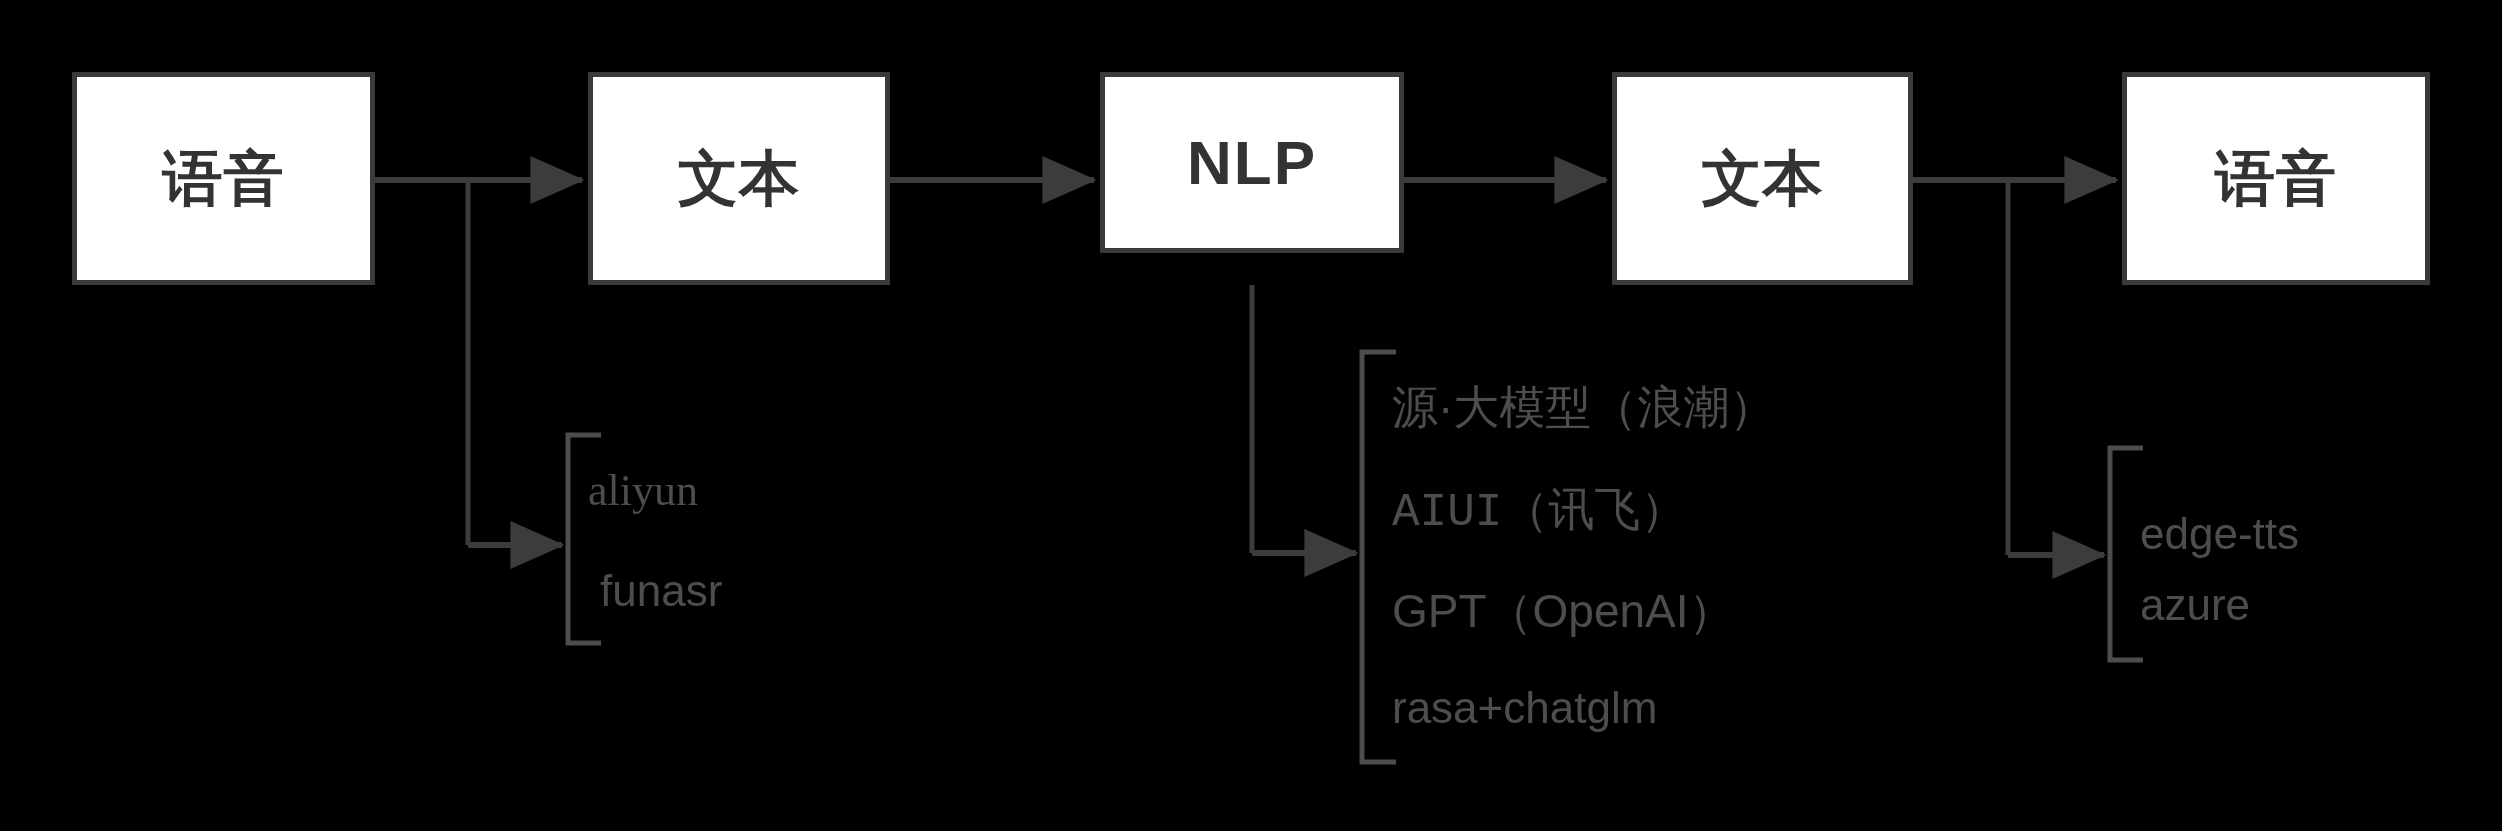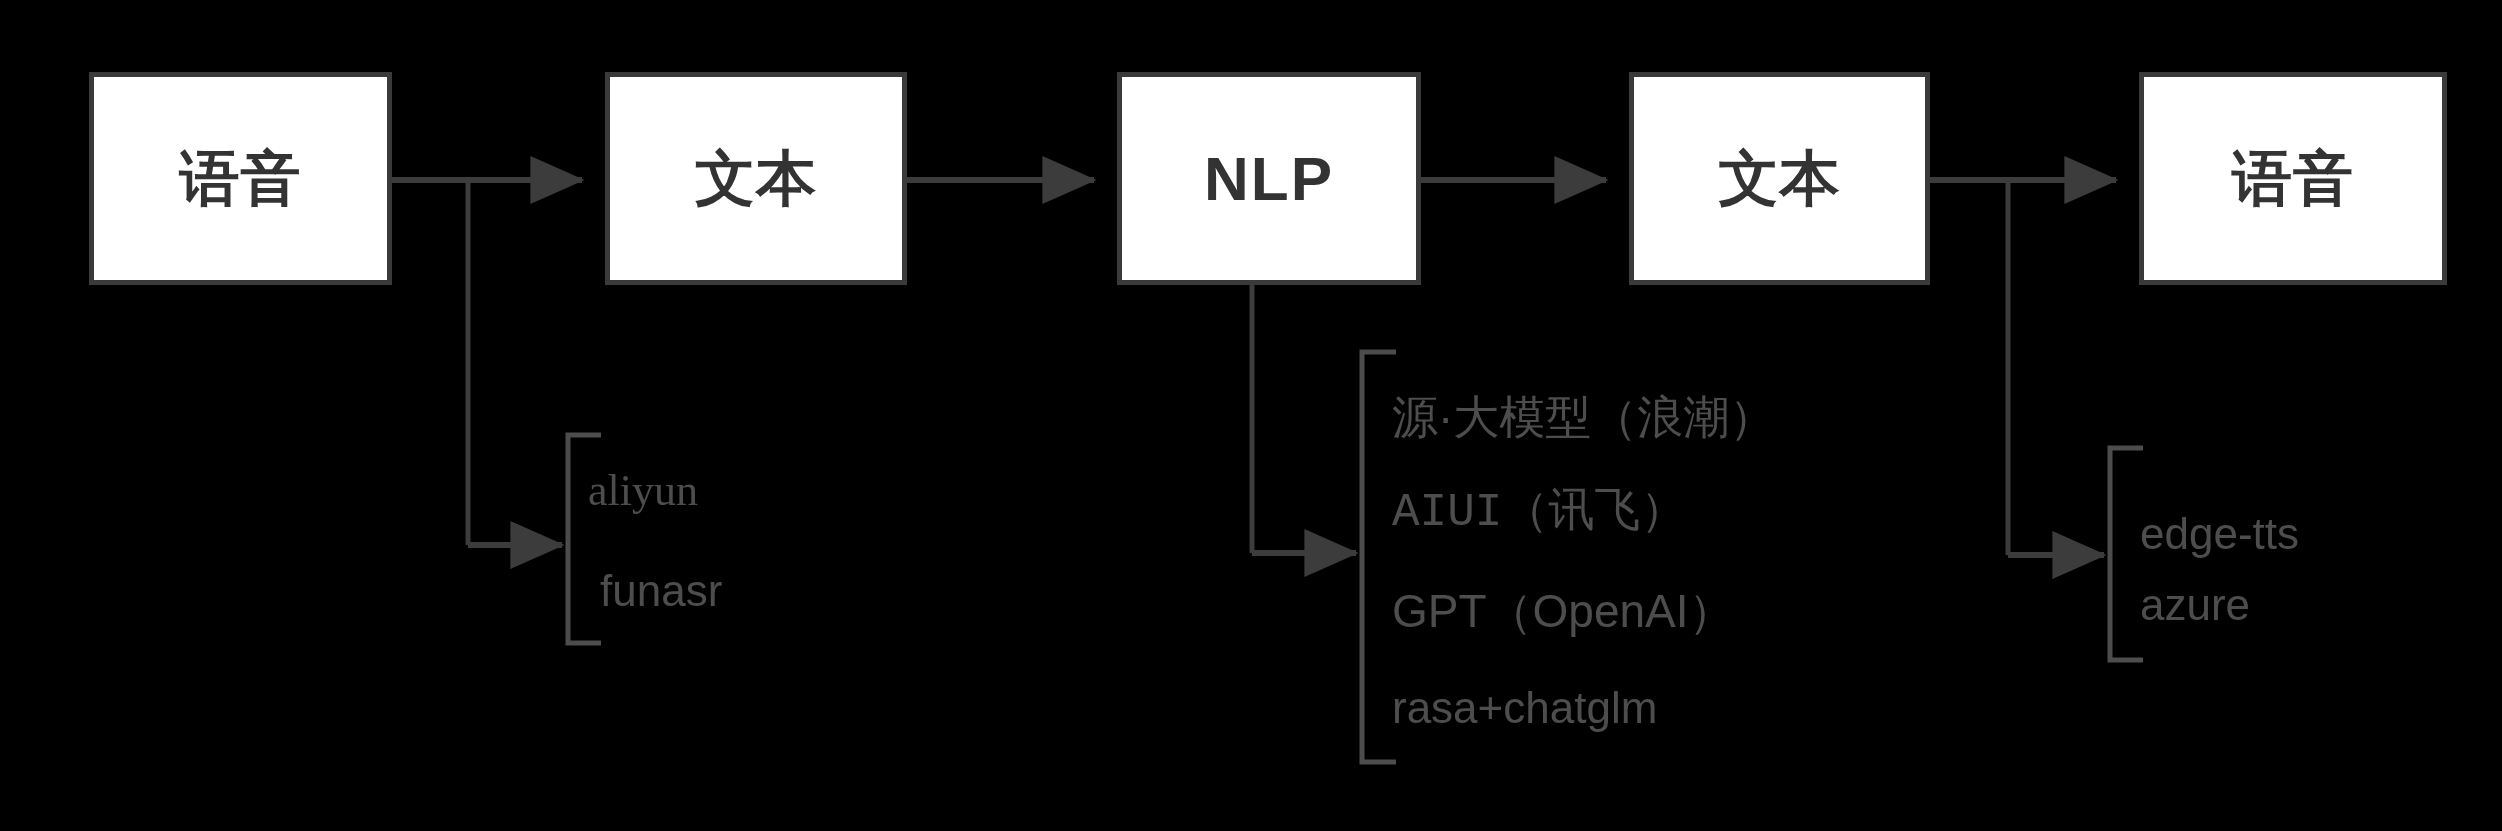--- a/index.html
+++ b/index.html
@@ -30,21 +30,20 @@
     display: block;
   }
   .node-box {
     position: absolute;
     background: #ffffff;
     border: 5px solid #3a3a3a;
     box-sizing: border-box;
     display: flex;
     align-items: center;
     justify-content: center;
-    margin-left: 17px;
   }
   .node-label {
     color: #333333;
     font-size: 60px;
     font-weight: 700;
     line-height: 1;
     letter-spacing: 1px;
     white-space: nowrap;
     user-select: none;
   }
@@ -108,36 +107,36 @@
   </svg>
 
   <div class="node-box" style="left:72px; top:72px; width:303px; height:213px;">
     <span class="node-label">语音</span>
   </div>
 
   <div class="node-box" style="left:588px; top:72px; width:302px; height:213px;">
     <span class="node-label">文本</span>
   </div>
 
-  <div class="node-box" style="left:1100px; top:72px; width:304px; height:213px;">
+  <div class="node-box" style="left:1100px; top:72px; width:304px; height:181px;">
     <span class="node-label latin">NLP</span>
   </div>
 
   <div class="node-box" style="left:1612px; top:72px; width:301px; height:213px;">
     <span class="node-label">文本</span>
   </div>
 
   <div class="node-box" style="left:2122px; top:72px; width:308px; height:213px;">
     <span class="node-label">语音</span>
   </div>
 
   <div class="option-item" style="left:588px; top:469px;font-family:Liberation Serif, serif;">aliyun</div>
   <div class="option-item" style="left:600px; top:569px;">funasr</div>
 
-  <div class="option-item cjk" style="left:1392px; top:394px;">源·大模型（浪潮）</div>
+  <div class="option-item cjk" style="left:1392px; top:384px;">源·大模型（浪潮）</div>
   <div class="option-item cjk" style="left:1392px; top:490px;font-family:Liberation Mono, monospace;">AIUI（讯飞）</div>
   <div class="option-item" style="left:1392px; top:686px;">rasa+chatglm</div>
   <div class="option-item cjk" style="left:1392px; top:588px;">GPT（OpenAI）</div>
 
   <div class="option-item" style="left:2140px; top:512px;">edge-tts</div>
   <div class="option-item" style="left:2140px; top:583px;text-align:center;">azure</div>
 
 </div>
 
 </body></html>

